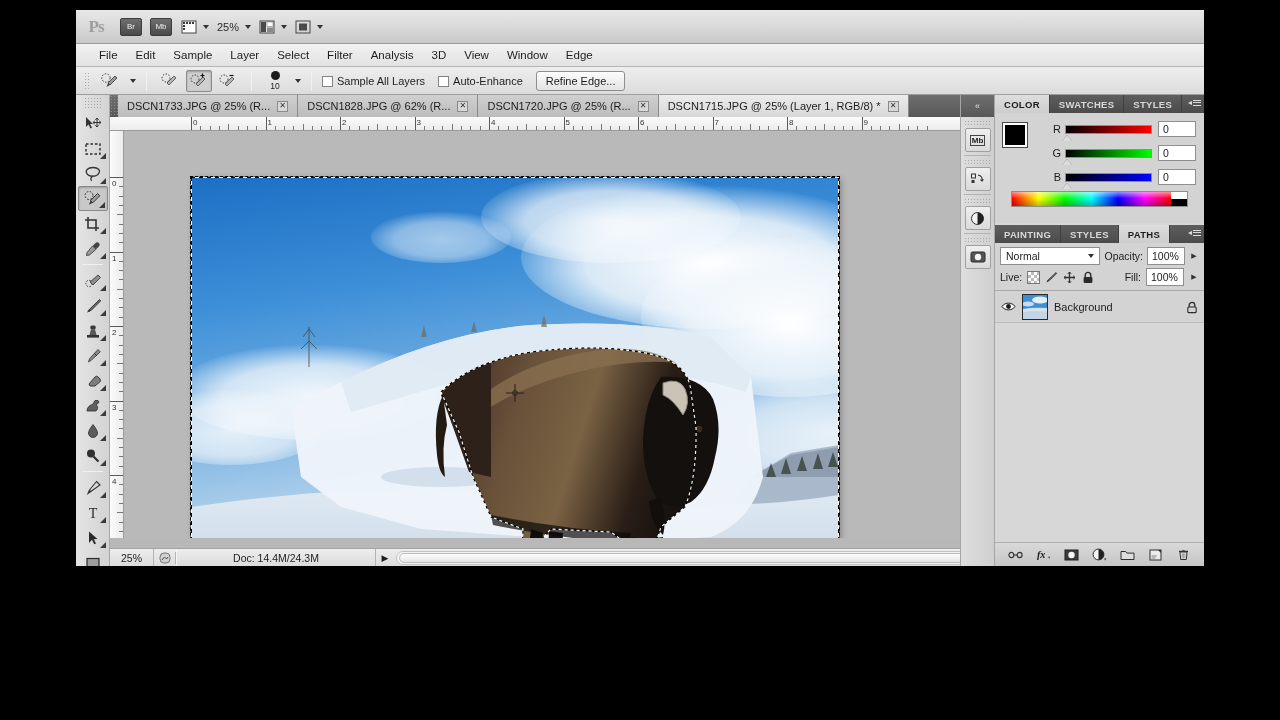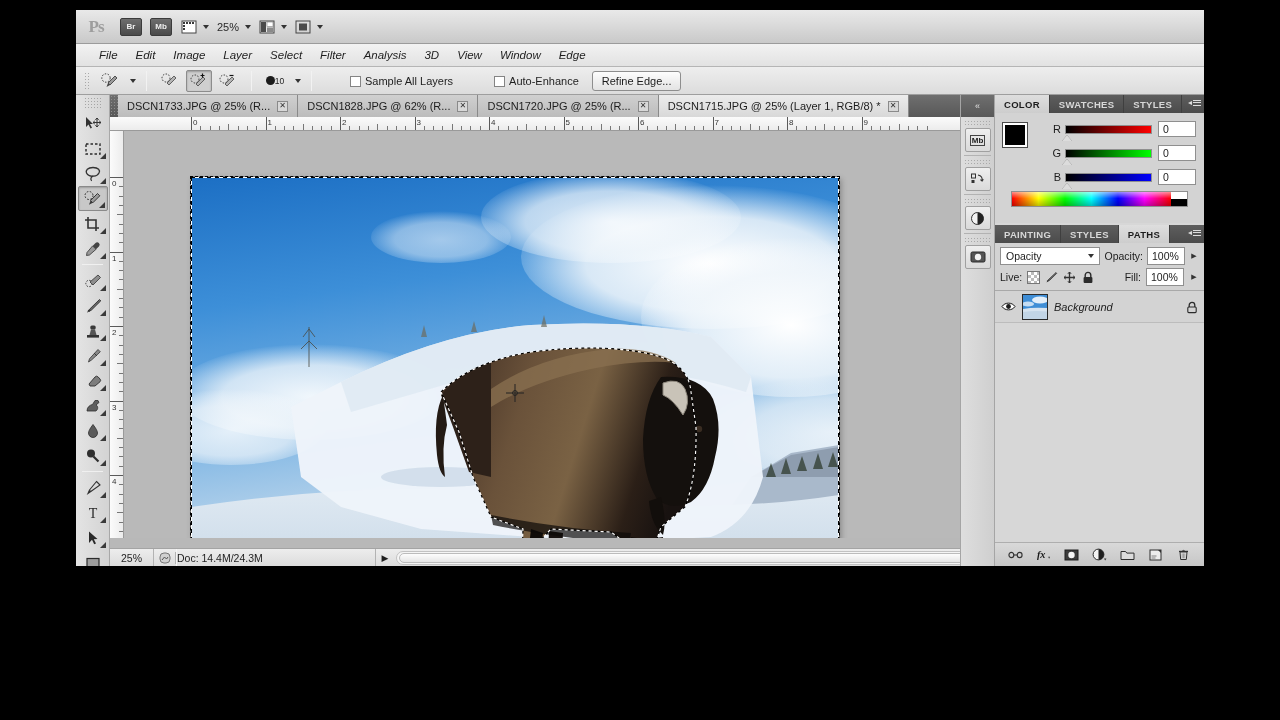--- a/index.html
+++ b/index.html
@@ -20,21 +20,21 @@
   }
   .ps-logo {
     width:40px; height:34px; display:flex; align-items:center; justify-content:center;
     font-size:17px; font-weight:bold; color:#9d9d9d; letter-spacing:-1px;
     font-family:"Liberation Serif", serif;
   }
   .mini-btn {
     width:22px; height:18px; margin:0 4px;
     background:linear-gradient(#6e6e6e,#4a4a4a); color:#f0f0f0;
     border:1px solid #3b3b3b; border-radius:2px;
-    font-size:8px; font-weight:bold; display:flex; align-items:center; justify-content:center;
+    font-size:8px; font-weight:normal; display:flex; align-items:center; justify-content:center;
   }
   .abar-item { display:flex; align-items:center; height:34px; padding:0 3px; }
   .abar-icon { width:20px; height:16px; display:block; }
   .caret { width:0;height:0;border-left:3.5px solid transparent;border-right:3.5px solid transparent;border-top:4px solid #333; margin-left:4px;}
   .zoomval { font-size:11px; color:#2a2a2a; padding:0 2px; }
   .abar-sep { width:1px; height:20px; background:#aaa; margin:0 6px; border-right:1px solid #e8e8e8; }
 
   .ws-group { display:flex; align-items:center; margin-left:auto; height:34px; }
   .ws-btn {
     height:22px; padding:0 13px; display:flex; align-items:center;
@@ -55,41 +55,41 @@
   .wbtn { width:26px;height:18px; border:1px solid #888; background:linear-gradient(#fafafa,#d2d2d2);
           display:flex;align-items:center;justify-content:center; margin-left:-1px;}
   .wbtn.close { background:linear-gradient(#e86a5a,#c02a18); border-color:#8d2013; color:#fff; font-weight:bold; font-size:11px;}
   .wb-min{width:10px;height:2px;background:#333;margin-top:5px;}
   .wb-max{width:9px;height:8px;border:1.5px solid #333;}
 
   
   .menubar {
     position:absolute; left:0; top:34px; width:100%; height:23px;
     background:linear-gradient(#f2f2f2,#e2e2e2); border-bottom:1px solid #b5b5b5;
-    display:flex; align-items:center; padding-left:14px;font-style:italic;
+    display:flex; align-items:center; padding-left:14px;
   }
   .menu-item { padding:0 9px; font-size:11.5px; color:#1e1e1e; line-height:23px; }
 
   
   .optbar {
     position:absolute; left:0; top:57px; width:100%; height:28px;
     background:linear-gradient(#eeeeee,#dcdcdc); border-bottom:1px solid #9e9e9e;
     display:flex; align-items:center; padding-left:8px; gap:3px;
   }
   .grip { width:6px;height:18px;
     background-image:radial-gradient(#9a9a9a 40%, transparent 41%);
     background-size:3px 3px; opacity:.8; margin-right:4px;}
   .opt-sep { width:1px;height:20px;background:#a9a9a9;border-right:1px solid #f2f2f2;margin:0 7px;}
   .tool-sw { width:26px;height:22px;display:flex;align-items:center;justify-content:center;border-radius:2px;}
   .tool-sw.sel { background:#cfcfcf; border:1px solid #8c8c8c; box-shadow:inset 0 1px 2px rgba(0,0,0,.25);}
-  .brush-size { display:flex;align-items:center;justify-content:center;width:26px;}
+  .brush-size { display:flex;flex-direction:column;align-items:center;justify-content:center;width:26px;}
   .brush-dot { width:9px;height:9px;border-radius:50%;background:#1b1b1b;}
   .brush-num { font-size:8.5px;color:#222;margin-top:1px;}
   .cbx { width:11px;height:11px;border:1px solid #848484;background:#fff;display:inline-block;vertical-align:-2px;margin-right:4px;}
-  .cbx-lbl { font-size:11px;color:#1e1e1e;margin-right:10px;margin-left:28px;}
+  .cbx-lbl { font-size:11px;color:#1e1e1e;margin-right:10px;}
   .btn-std {
     height:20px;padding:0 9px;border:1px solid #8e8e8e;border-radius:3px;
     background:linear-gradient(#fdfdfd,#e3e3e3); font-size:11px;color:#1c1c1c;
     display:flex;align-items:center;
   }
 
   
   .toolbox {
     position:absolute; left:0; top:85px; width:34px; bottom:0;
     background:linear-gradient(to right,#e4e4e4,#d3d3d3); border-right:1px solid #a8a8a8;
@@ -136,21 +136,21 @@
   .marching { position:absolute; inset:0; pointer-events:none;
     background:
       repeating-linear-gradient(90deg,#000 0 4px,#fff 4px 8px) top/100% 1px no-repeat,
       repeating-linear-gradient(90deg,#000 0 4px,#fff 4px 8px) bottom/100% 1px no-repeat,
       repeating-linear-gradient(180deg,#000 0 4px,#fff 4px 8px) left/1px 100% no-repeat,
       repeating-linear-gradient(180deg,#000 0 4px,#fff 4px 8px) right/1px 100% no-repeat;}
   .statusbar { position:absolute; left:0; bottom:0; right:0; height:18px;
     background:linear-gradient(#ededed,#dcdcdc); border-top:1px solid #a4a4a4;
     display:flex; align-items:center; font-size:10.5px; color:#1e1e1e;}
   .zoombox { width:44px;text-align:center;border-right:1px solid #b3b3b3;line-height:18px;}
-  .docinfo { flex:0 0 200px;text-align:left;border-right:1px solid #b3b3b3;border-left:1px solid #f5f5f5;line-height:18px;}
+  .docinfo { flex:0 0 200px;text-align:center;border-right:1px solid #b3b3b3;border-left:1px solid #f5f5f5;line-height:18px;}
   .sb-arrow { width:18px;text-align:center; font-size:9px;}
   .hscroll { flex:1; height:14px; margin:0 2px; background:#f5f5f5; border:1px solid #c2c2c2; border-radius:7px; position:relative;}
   .hthumb { position:absolute; left:2px; top:1px; height:10px; width:96%; background:linear-gradient(#fdfdfd,#e6e6e6); border:1px solid #bcbcbc; border-radius:5px;}
   .vscroll { position:absolute; right:0; top:14px; bottom:28px; width:16px; background:#f0f0f0; border-left:1px solid #bfbfbf;}
   .vthumb { position:absolute; left:2px; top:16px; width:11px; height:72%; background:linear-gradient(to right,#fdfdfd,#e6e6e6); border:1px solid #bcbcbc; border-radius:5px;}
 
   
   .icondock { position:absolute; right:210px; top:85px; width:34px; bottom:0;
     background:linear-gradient(to right,#dedede,#cfcfcf); border-left:1px solid #a5a5a5;}
   .dock-head { height:22px; background:linear-gradient(#6f6f6f,#585858); display:flex;align-items:center;justify-content:center;color:#e0e0e0;font-size:9px;}
@@ -213,21 +213,21 @@
       linear-gradient(45deg,#bbb 25%,transparent 25%,transparent 75%,#bbb 75%);
     background-size:6px 6px; background-position:0 0,3px 3px; background-color:#fff;}
   .layerlist { background:#d3d3d3; border-top:1px solid #a9a9a9;}
   .layer { display:flex; align-items:center; height:32px; padding:0 6px; gap:6px;
     border-bottom:1px solid #bcbcbc;}
   .layer.sel { background:linear-gradient(#2a8fe0,#1a7fd4); color:#fff; }
   .eye { width:15px; height:15px; display:flex;align-items:center;justify-content:center;}
   .thumb { width:26px;height:26px;border:1px solid #2a2a2a; overflow:hidden; position:relative; flex:0 0 26px;}
   .layer-name { font-size:11px; flex:1; }
   .layer.sel .layer-name { font-weight:bold; color:#fff;}
-  .lname-italic { font-style:italic; }
+  .lname-italic { }
   .lockicon-r { width:12px;height:12px;}
 
   .lp-footer { position:absolute; left:0; right:0; bottom:0; height:24px;
     background:linear-gradient(#d9d9d9,#c6c6c6); border-top:1px solid #aeaeae;
     display:flex; align-items:center; justify-content:center; gap:13px;}
   .lpf-ico { width:15px;height:15px;display:flex;align-items:center;justify-content:center;}
 </style>
 </head>
 <body>
 
@@ -274,21 +274,21 @@
         <rect x="6" y="4.5" width="8" height="7" fill="#4a4a4a"></rect>
       </svg>
       <span class="caret"></span>
     </div>
 
   </div>
 
   <div class="menubar">
     <div class="menu-item">File</div>
     <div class="menu-item">Edit</div>
-    <div class="menu-item">Image</div>
+    <div class="menu-item">Sample</div>
     <div class="menu-item">Layer</div>
     <div class="menu-item">Select</div>
     <div class="menu-item">Filter</div>
     <div class="menu-item">Analysis</div>
     <div class="menu-item">3D</div>
     <div class="menu-item">View</div>
     <div class="menu-item">Window</div>
     <div class="menu-item">Edge</div>
   </div>
 
@@ -932,21 +932,21 @@
             <i></i>
             <i></i>
             <i></i>
           </span>
       </div>
     </div>
 
     <div class="pbody">
       <div class="lp-row1">
         <div class="lp-blend">
-          <span>Opacity</span>
+          <span>Normal</span>
           <span class="caret"></span>
         </div>
         <span class="lp-lbl">Opacity:</span>
         <span class="lp-num">100%</span>
         <span class="lp-stepper">▶</span>
       </div>
 
       <div class="lp-row2">
         <span class="lp-lbl">Live:</span>
         <span class="lock-ico checker" style="border:1px solid #777;"></span>

